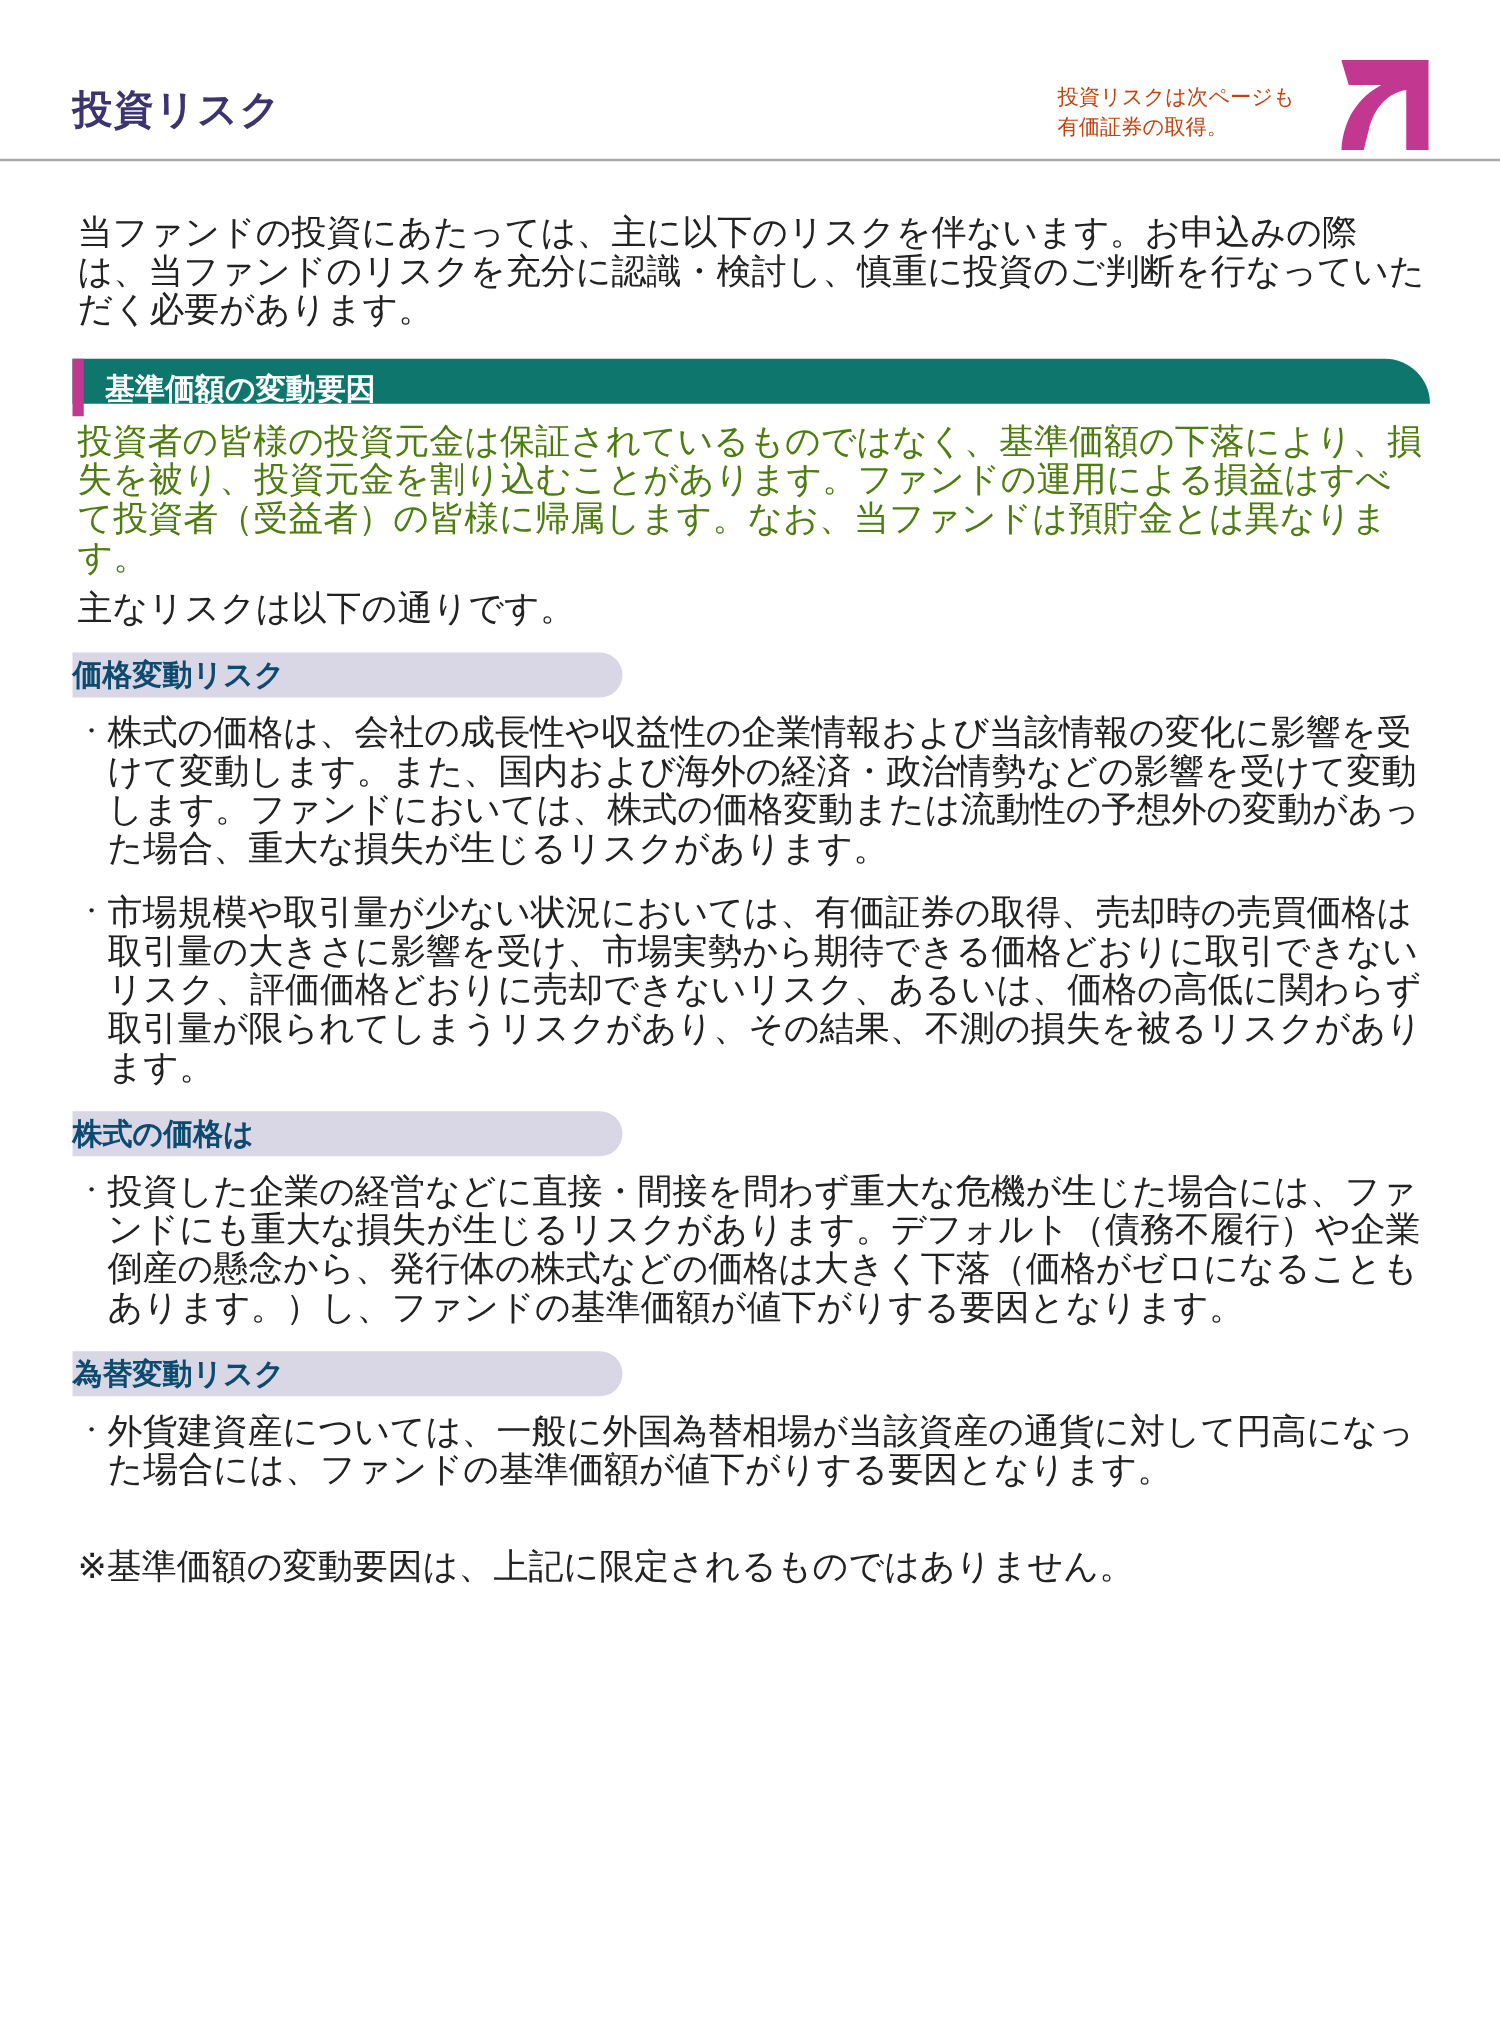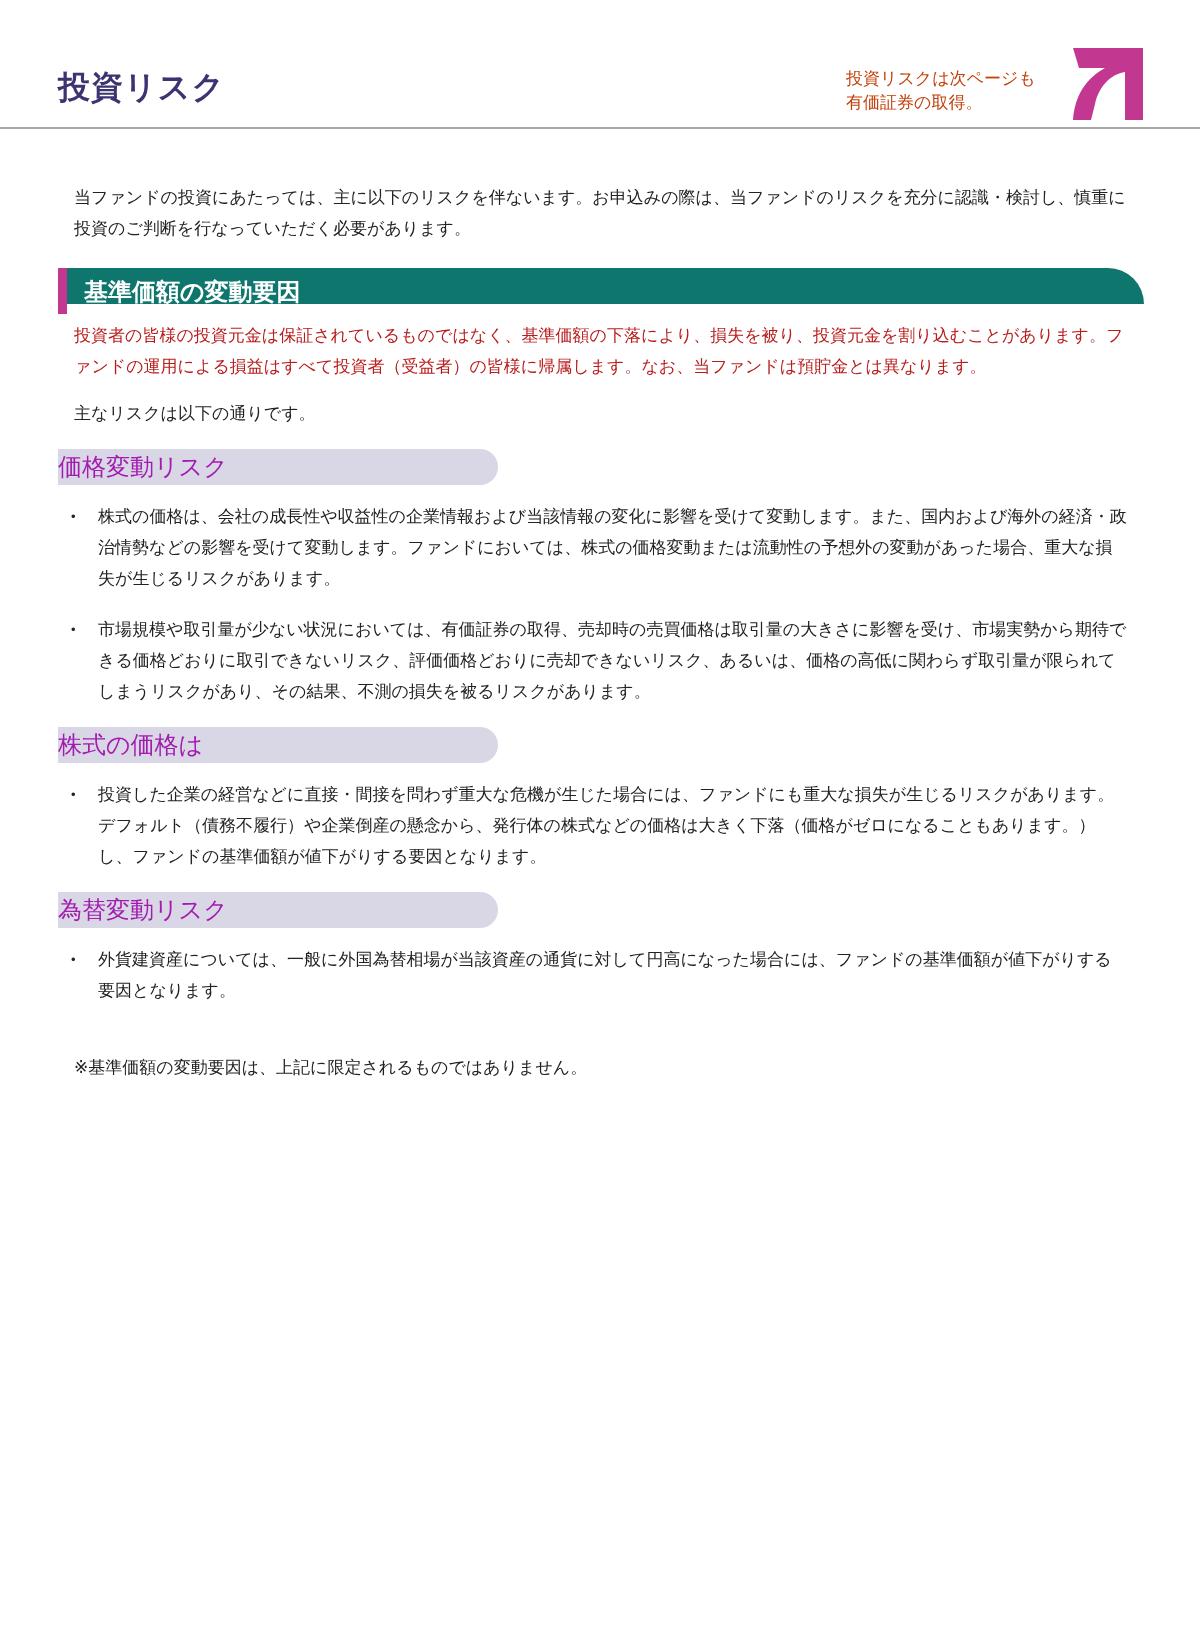--- a/index.html
+++ b/index.html
@@ -15,37 +15,37 @@
   }
   .header-note {
     position: absolute; left: 846px; top: 66px;
     font-size: 17px; line-height: 24px; color: #c2410c;
   }
   .logo { position: absolute; left: 1073px; top: 48px; width: 70px; height: 72px; }
   .header-rule {
     position: absolute; left: 0; top: 127px; width: 1200px; height: 2px; background: #a8a8a8;
   }
   .content { position: absolute; left: 58px; top: 166px; width: 1086px; }
-  p { margin: 16px; font-size: 17px; line-height: 31px; }
+  p { margin: 4px; font-size: 28px; line-height: 31px; }
   .intro { margin-bottom: 24px; }
   .section-bar {
     position: relative; height: 36px; background: #0f766e;
     border-radius: 0 40px 0 0; margin-bottom: 14px;
   }
   .section-bar .accent { position: absolute; left: 0; top: 0; width: 9px; height: 46px; background: #c2378f; }
   .section-bar .title {
     position: absolute; left: 26px; top: 8px; font-size: 24px; font-weight: bold; color: #ffffff;
   }
-  .warning { color: #b91c1c; margin-bottom: 10px; }
+  .warning { color: #4d7c0f; margin-bottom: 10px; }
   .para2 { margin-bottom: 10px; }
   .para3 { margin-bottom: 20px; }
   .risk { margin-bottom: 20px; }
   .risk-title {
     width: 440px; height: 36px; background: #d9d6e6; border-radius: 0 18px 18px 0;
-    font-size: 24px; font-weight: normal; color: #a21caf; line-height: 36px;
+    font-size: 24px; font-weight: bold; color: #0c4a6e; line-height: 36px;
     margin-bottom: 12px; padding-left: 0;
   }
   .risk-body { position: relative; padding-left: 24px; }
   .risk-body .bullet { position: absolute; left: 4px; top: 0; font-size: 22px; line-height: 31px; }
   .footnote { margin-top: 46px; }
 </style>
 </head>
 <body>
 
 <div class="header">

